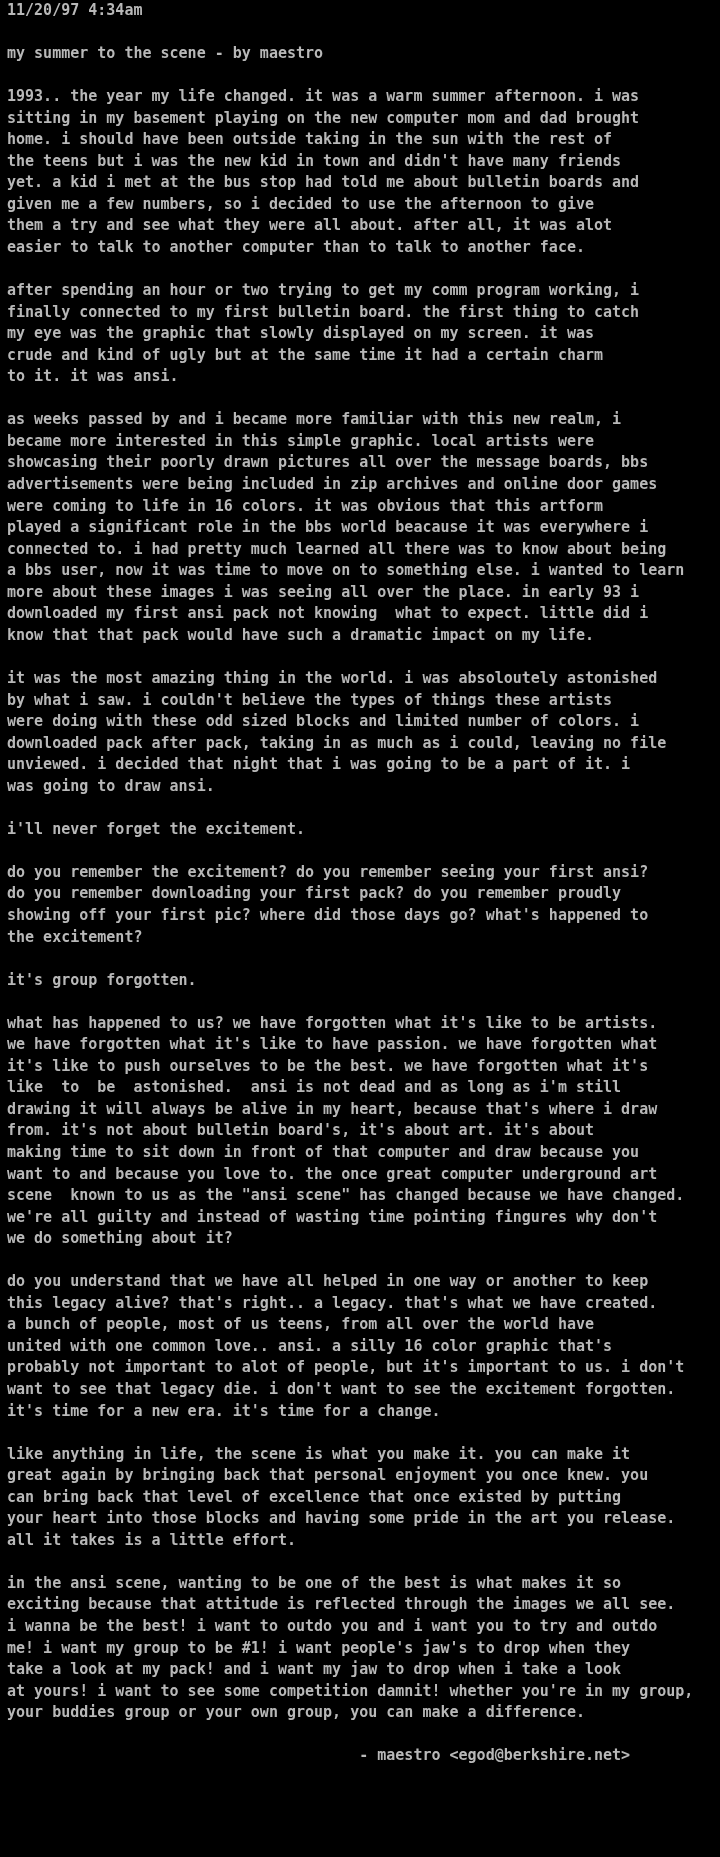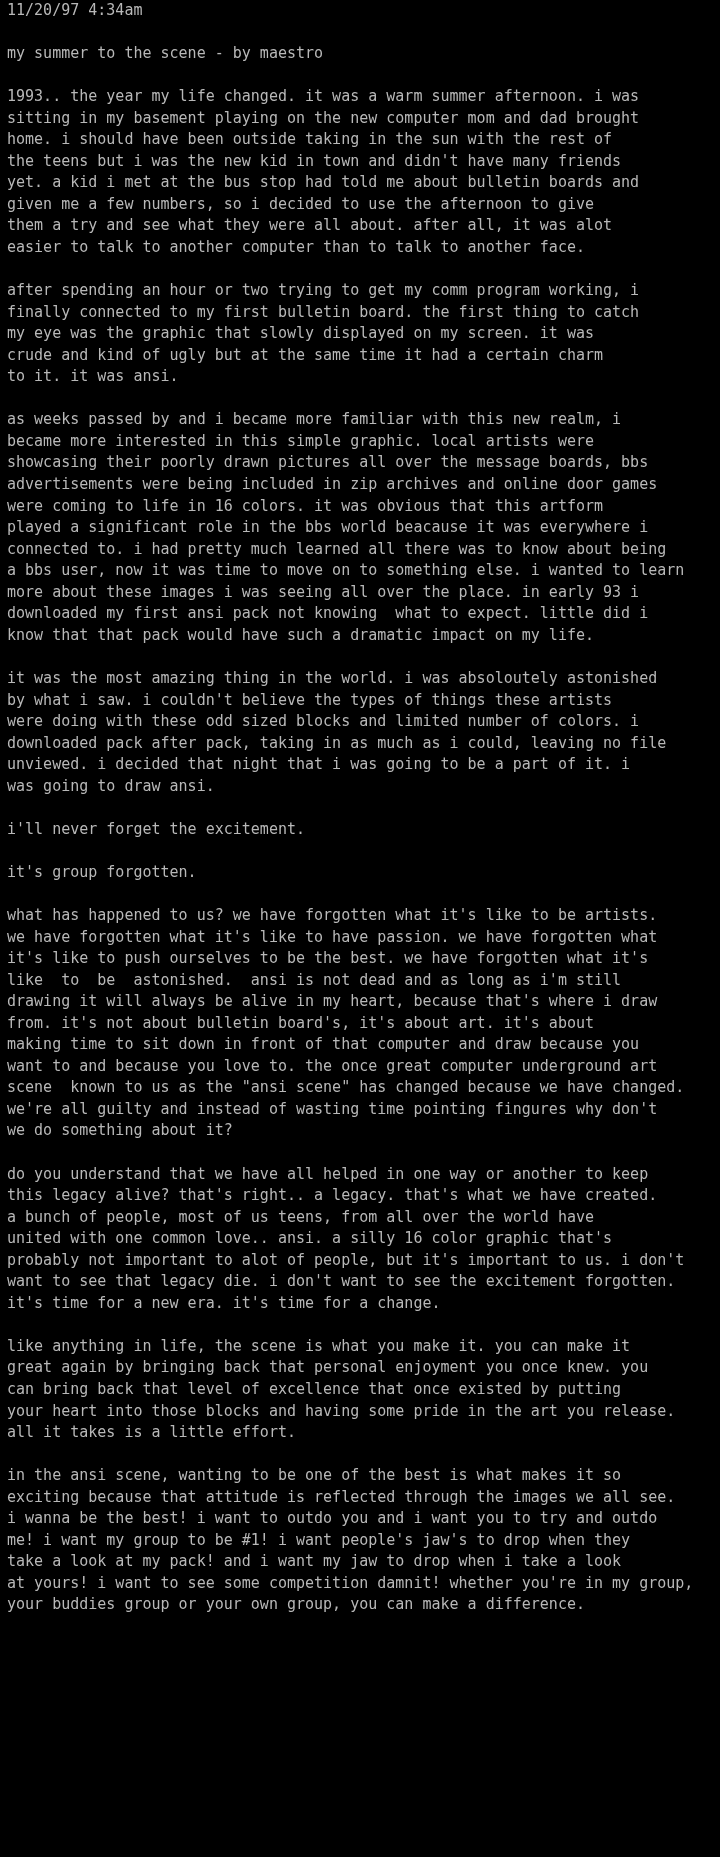--- a/index.html
+++ b/index.html
@@ -7,20 +7,21 @@
     padding: 0;
     background: var(--bg, #000000);
   }
   .page {
     width: 720px;
     height: 1857px;
     overflow: hidden;
     background: var(--bg, #000000);
     box-sizing: border-box;
     padding: 0 0 0 7px;
+    font-weight: bold;
   }
   .block {
     margin: 0 0 21.55px 0;
     padding: 0;
     font-family: "DejaVu Sans Mono", monospace;
     font-size: 15px;
     line-height: 21.55px;
     color: var(--fg, #b8b8b8);
     white-space: pre;
     letter-spacing: 0;
@@ -60,20 +61,24 @@
 more about these images i was seeing all over the place. in early 93 i
 downloaded my first ansi pack not knowing  what to expect. little did i
 know that that pack would have such a dramatic impact on my life.</pre>
       <pre class="block">it was the most amazing thing in the world. i was absoloutely astonished
 by what i saw. i couldn't believe the types of things these artists
 were doing with these odd sized blocks and limited number of colors. i
 downloaded pack after pack, taking in as much as i could, leaving no file
 unviewed. i decided that night that i was going to be a part of it. i
 was going to draw ansi.</pre>
       <pre class="block">i'll never forget the excitement.</pre>
+      <pre class="block">do you remember the excitement? do you remember seeing your first ansi?
+do you remember downloading your first pack? do you remember proudly
+showing off your first pic? where did those days go? what's happened to
+the excitement?</pre>
       <pre class="block">it's group forgotten.</pre>
       <pre class="block">what has happened to us? we have forgotten what it's like to be artists.
 we have forgotten what it's like to have passion. we have forgotten what
 it's like to push ourselves to be the best. we have forgotten what it's
 like  to  be  astonished.  ansi is not dead and as long as i'm still
 drawing it will always be alive in my heart, because that's where i draw
 from. it's not about bulletin board's, it's about art. it's about
 making time to sit down in front of that computer and draw because you
 want to and because you love to. the once great computer underground art
 scene  known to us as the "ansi scene" has changed because we have changed.
@@ -92,13 +97,14 @@
 your heart into those blocks and having some pride in the art you release.
 all it takes is a little effort.</pre>
       <pre class="block">in the ansi scene, wanting to be one of the best is what makes it so
 exciting because that attitude is reflected through the images we all see.
 i wanna be the best! i want to outdo you and i want you to try and outdo
 me! i want my group to be #1! i want people's jaw's to drop when they
 take a look at my pack! and i want my jaw to drop when i take a look
 at yours! i want to see some competition damnit! whether you're in my group,
 your buddies group or your own group, you can make a difference.</pre>
     </div>
+  <pre class="block signature">                                       - maestro &lt;egod@berkshire.net&gt;</pre>
 </div>
 
 </body></html>

